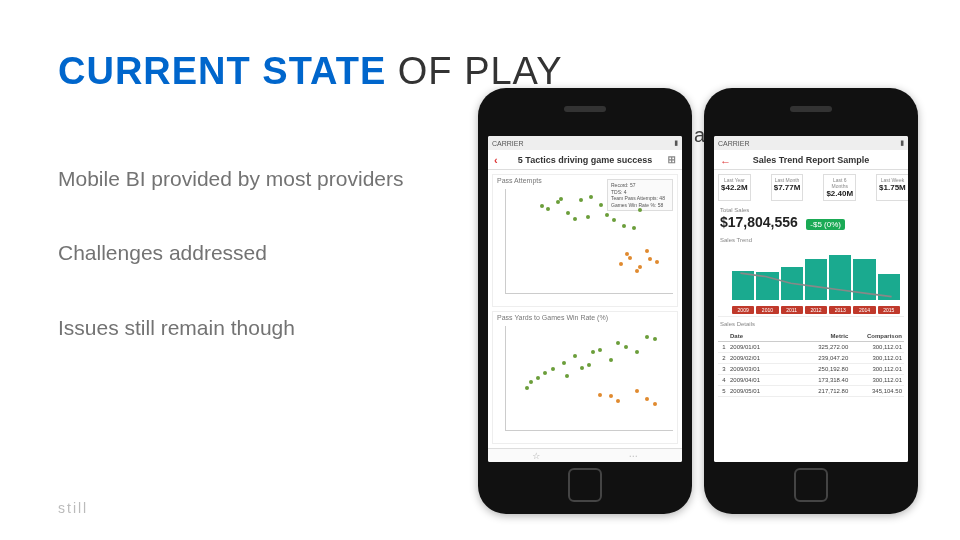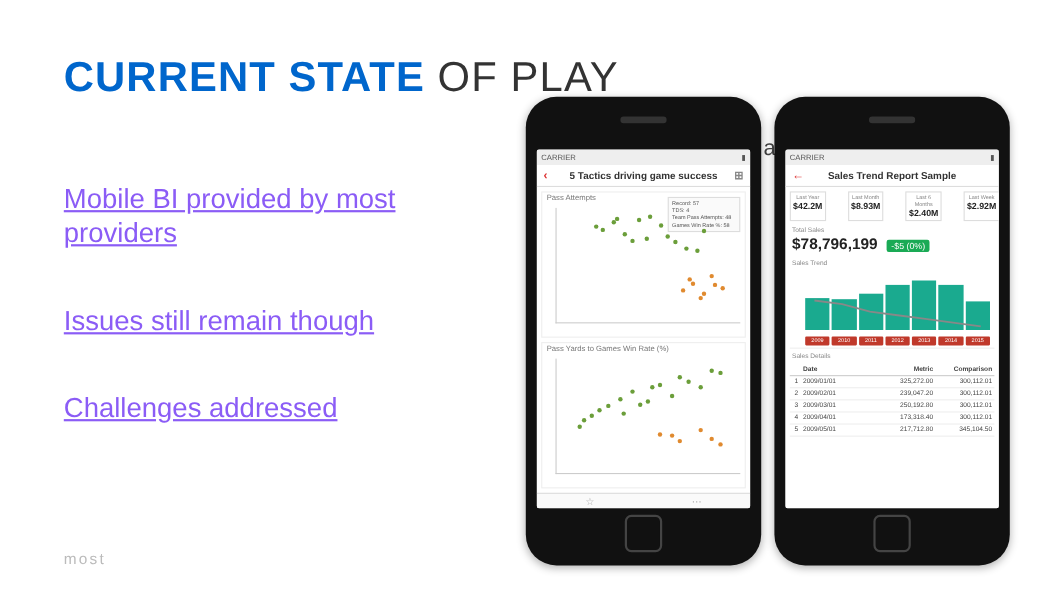--- a/index.html
+++ b/index.html
@@ -33,26 +33,25 @@
     font-weight: 300;
     color: #333;
   }
   .bullets {
     position: absolute;
     top: 166px;
     left: 58px;
     width: 360px;
   }
   .bullet {
-    font-size: 25px;
-    color: #8b5cf6;
+    font-size: 21px;
+    color: #737373;
     font-weight: 300;
     margin-bottom: 48px;
     line-height: 1.25;
-    text-decoration: underline;
   }
   .phones {
     position: absolute;
     top: 88px;
     left: 478px;
     display: flex;
     gap: 12px;
   }
   .phone {
     width: 214px;
@@ -332,22 +331,22 @@
   <div class="title">
     <span class="title-bold">CURRENT STATE</span><span class="title-light"> OF PLAY</span>
   </div>
 
   <span class="bg-text bg1">at</span>
   <span class="bg-text bg2">a</span>
   <span class="bg-text bg3">a</span>
 
   <div class="bullets">
     <div class="bullet">Mobile BI provided by most providers</div>
+    <div class="bullet">Challenges addressed</div>
     <div class="bullet">Issues still remain though</div>
-    <div class="bullet">Challenges addressed</div>
   </div>
 
   <div class="phones">
 
     <div class="phone">
       <div class="screen">
         <div class="statusbar">
           <span>CARRIER</span>
           <span>▮</span>
         </div>
@@ -443,34 +442,34 @@
           <span>Sales Trend Report Sample</span>
         </div>
         <div class="screen-body">
           <div class="kpi-row">
             <div class="kpi">
               <div class="kpi-label">Last Year</div>
               <div class="kpi-value">$42.2M</div>
             </div>
             <div class="kpi">
               <div class="kpi-label">Last Month</div>
-              <div class="kpi-value">$8.93M</div>
+              <div class="kpi-value">$7.77M</div>
             </div>
             <div class="kpi">
               <div class="kpi-label">Last 6 Months</div>
               <div class="kpi-value">$2.40M</div>
             </div>
             <div class="kpi">
               <div class="kpi-label">Last Week</div>
-              <div class="kpi-value">$2.92M</div>
+              <div class="kpi-value">$1.75M</div>
             </div>
           </div>
           <div class="total-row">
             <div class="total-label">Total Sales</div>
-            <span class="total-value">$78,796,199</span>
+            <span class="total-value">$17,804,556</span>
             <span class="delta-badge">-$5 (0%)</span>
           </div>
           <div class="total-label" style="padding:0 2px">Sales Trend</div>
           <div class="trend-chart">
             <div class="trend-bars">
                 <div class="trend-bar" style="height: 62.5%;"></div>
                 <div class="trend-bar" style="height: 60%;"></div>
                 <div class="trend-bar" style="height: 70%;"></div>
                 <div class="trend-bar" style="height: 87.5%;"></div>
                 <div class="trend-bar" style="height: 95%;"></div>
@@ -530,15 +529,15 @@
                   <div class="c-comp">345,104.50</div>
                 </div>
               </div>
           </div>
         </div>
       </div>
     </div>
 
   </div>
 
-  <div class="logo">most</div>
+  <div class="logo">still</div>
 
 </div>
 
 </body></html>

